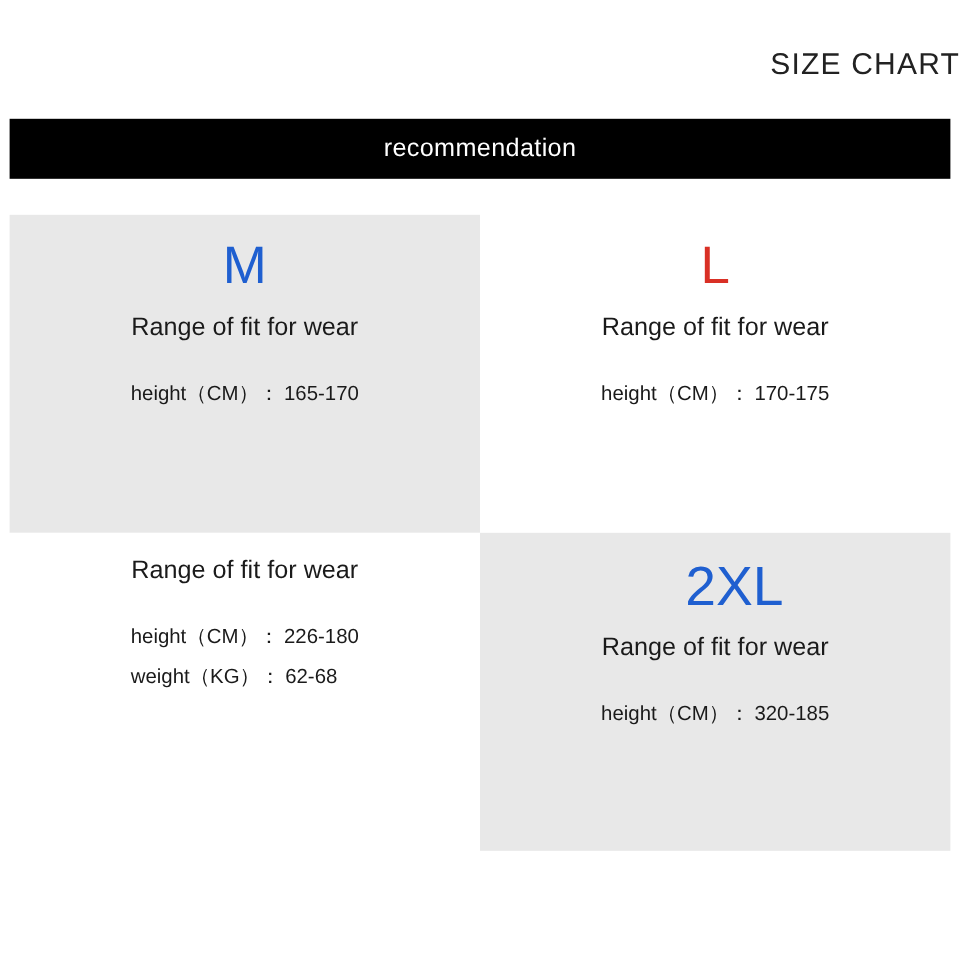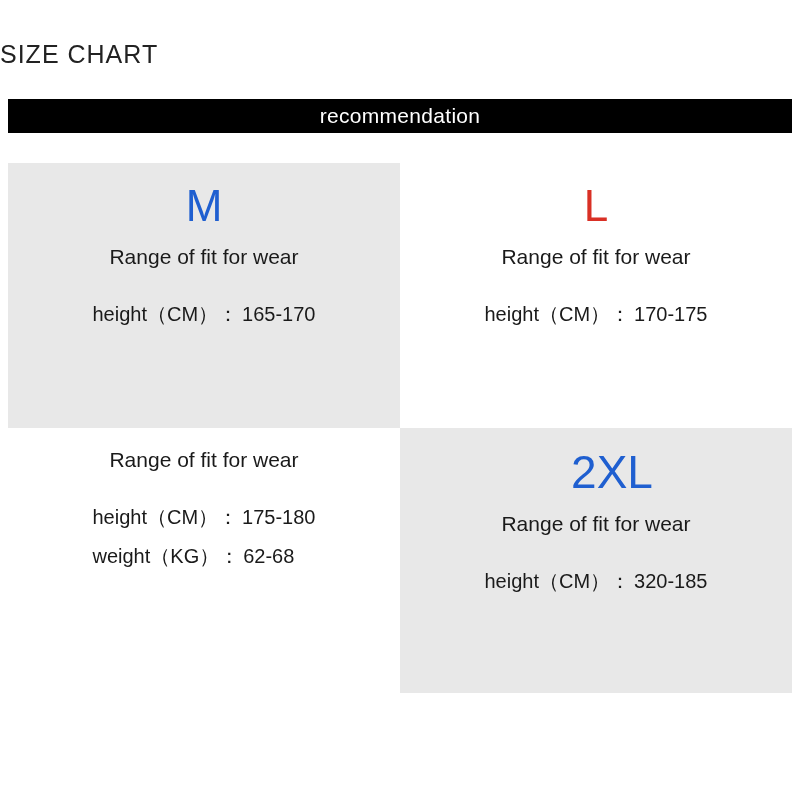--- a/index.html
+++ b/index.html
@@ -13,32 +13,32 @@
     font-family: "Liberation Sans", sans-serif;
     overflow: hidden;
   }
   .page {
     position: relative;
     width: 800px;
     height: 800px;
     background: #ffffff;
   }
   .title {
-    text-align: left;
+    text-align: right;
     font-size: 25px;
     letter-spacing: 1px;
     color: #222222;
     padding-top: 40px;
     padding-bottom: 10px;
     font-weight: 400;
   }
   .banner {
     margin: 20px 8px 0 8px;
     background: #000000;
-    height: 34px;
+    height: 50px;
     display: flex;
     align-items: center;
     justify-content: center;
   }
   .banner-text {
     color: #ffffff;
     font-size: 21px;
     font-weight: 400;
     letter-spacing: 0.3px;
   }
@@ -70,21 +70,21 @@
   }
   .size-label.big {
     font-size: 46px;
   }
   .range-line {
     font-size: 21px;
     color: #1a1a1a;
     margin-bottom: 26px;
   }
   .measure {
-    font-size: 20px;
+    font-size: 17px;
     color: #1a1a1a;
     line-height: 1.95;
     text-align: left;
   }
   .measure .row {
     white-space: nowrap;
   }
   .m-label {
     display: inline-block;
   }
@@ -123,21 +123,21 @@
         <div class="row">
           <span class="m-label">height（CM）：</span><span class="m-value">170-175</span>
         </div>
       </div>
     </div>
 
     <div class="cell plain">
       <div class="range-line">Range of fit for wear</div>
       <div class="measure">
         <div class="row">
-          <span class="m-label">height（CM）：</span><span class="m-value">175-180</span>
+          <span class="m-label">height（CM）：</span><span class="m-value">226-180</span>
         </div>
         <div class="row">
           <span class="m-label">weight（KG）：</span><span class="m-value">62-68</span>
         </div>
       </div>
     </div>
 
     <div class="cell shade">
       <div class="size-label big" style="color:#1f5fd0;margin-left:32px;">2XL</div>
       <div class="range-line">Range of fit for wear</div>

